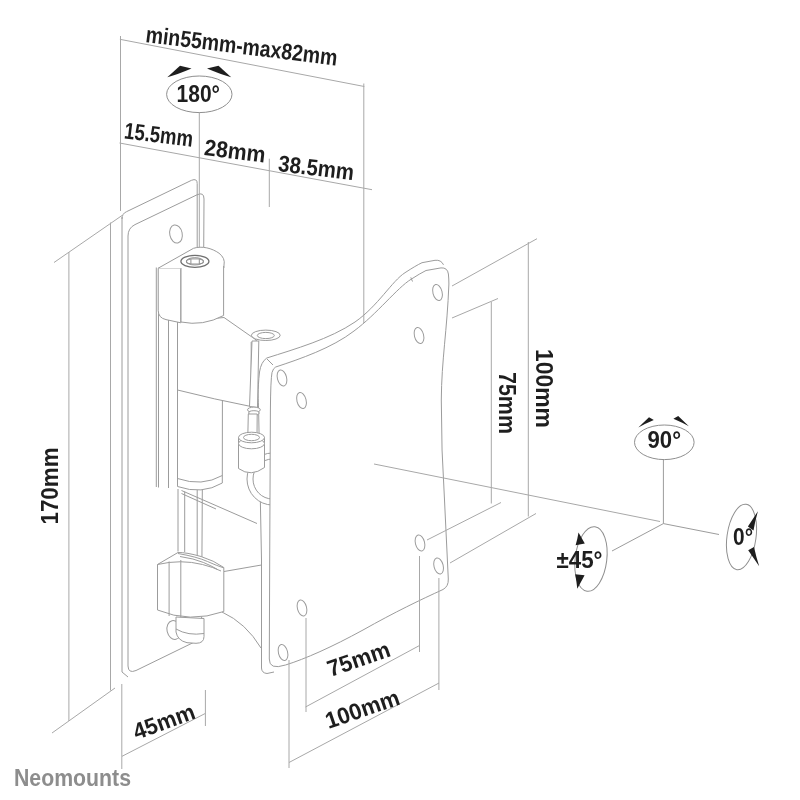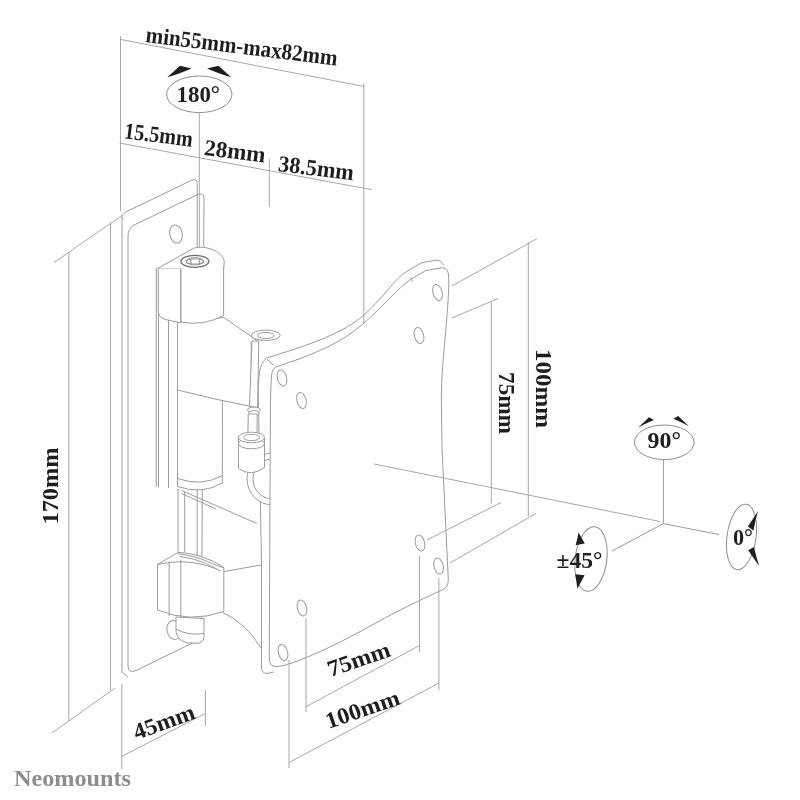--- a/index.html
+++ b/index.html
@@ -1,16 +1,16 @@
 <!DOCTYPE html>
 <html><head>
 <meta charset="utf-8">
 <style>
   html,body{margin:0;padding:0;background:#ffffff;}
-  #c{width:800px;height:800px;position:relative;font-family:Liberation Serif, serif;}
+  #c{width:800px;height:800px;position:relative;font-family:Liberation Sans, sans-serif;}
   svg{position:absolute;left:0;top:0;}
   text{fill:#1e1e1e;}
   .lbl{font-size:23px;font-weight:bold;}
   .logo{font-size:23px;font-weight:bold;fill:#8d8d8d;}
 </style>
 </head>
 <body>
 <div id="c">
 <svg width="800" height="800" viewBox="0 0 800 800">
 

